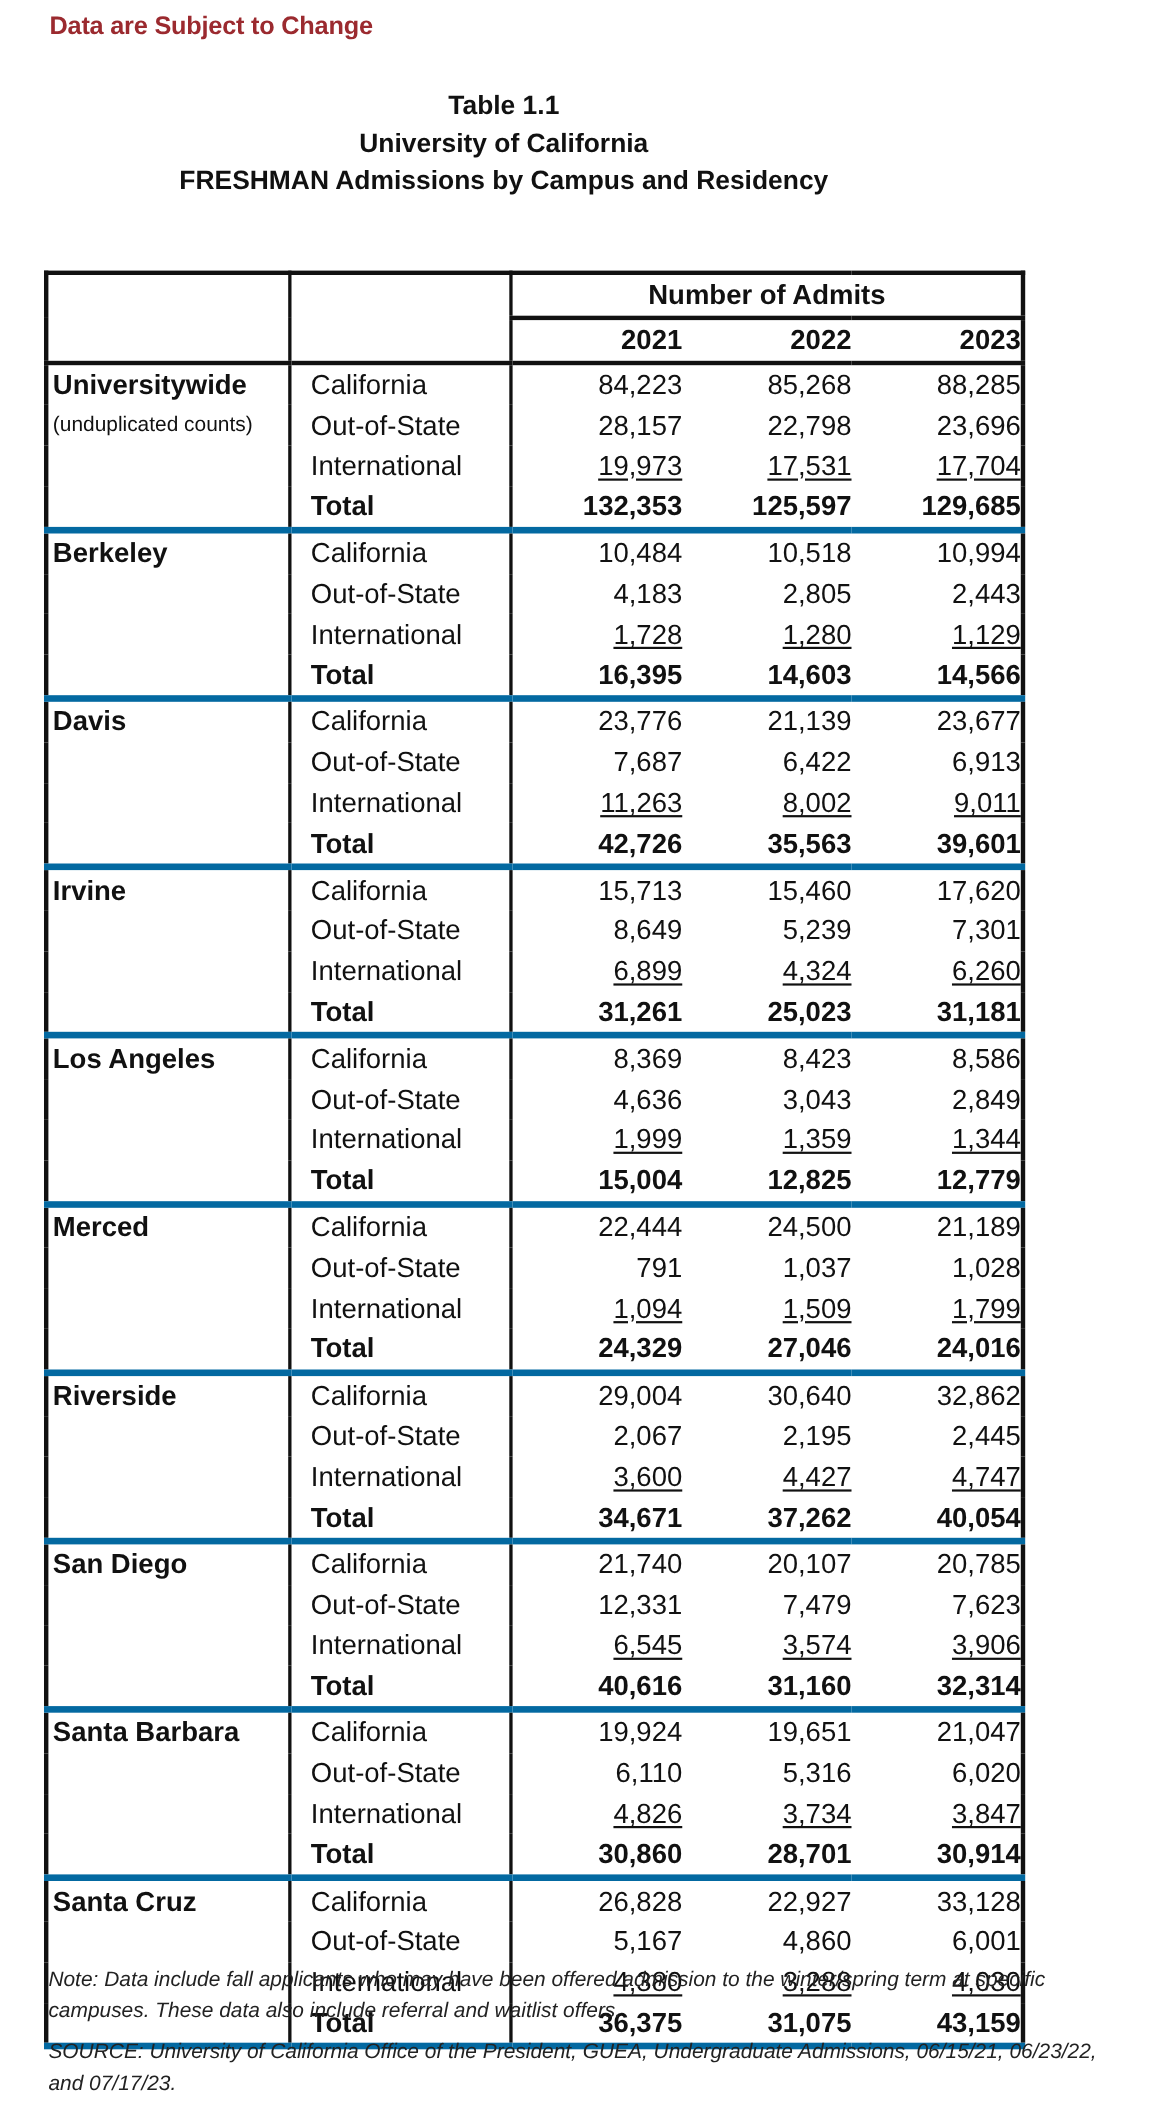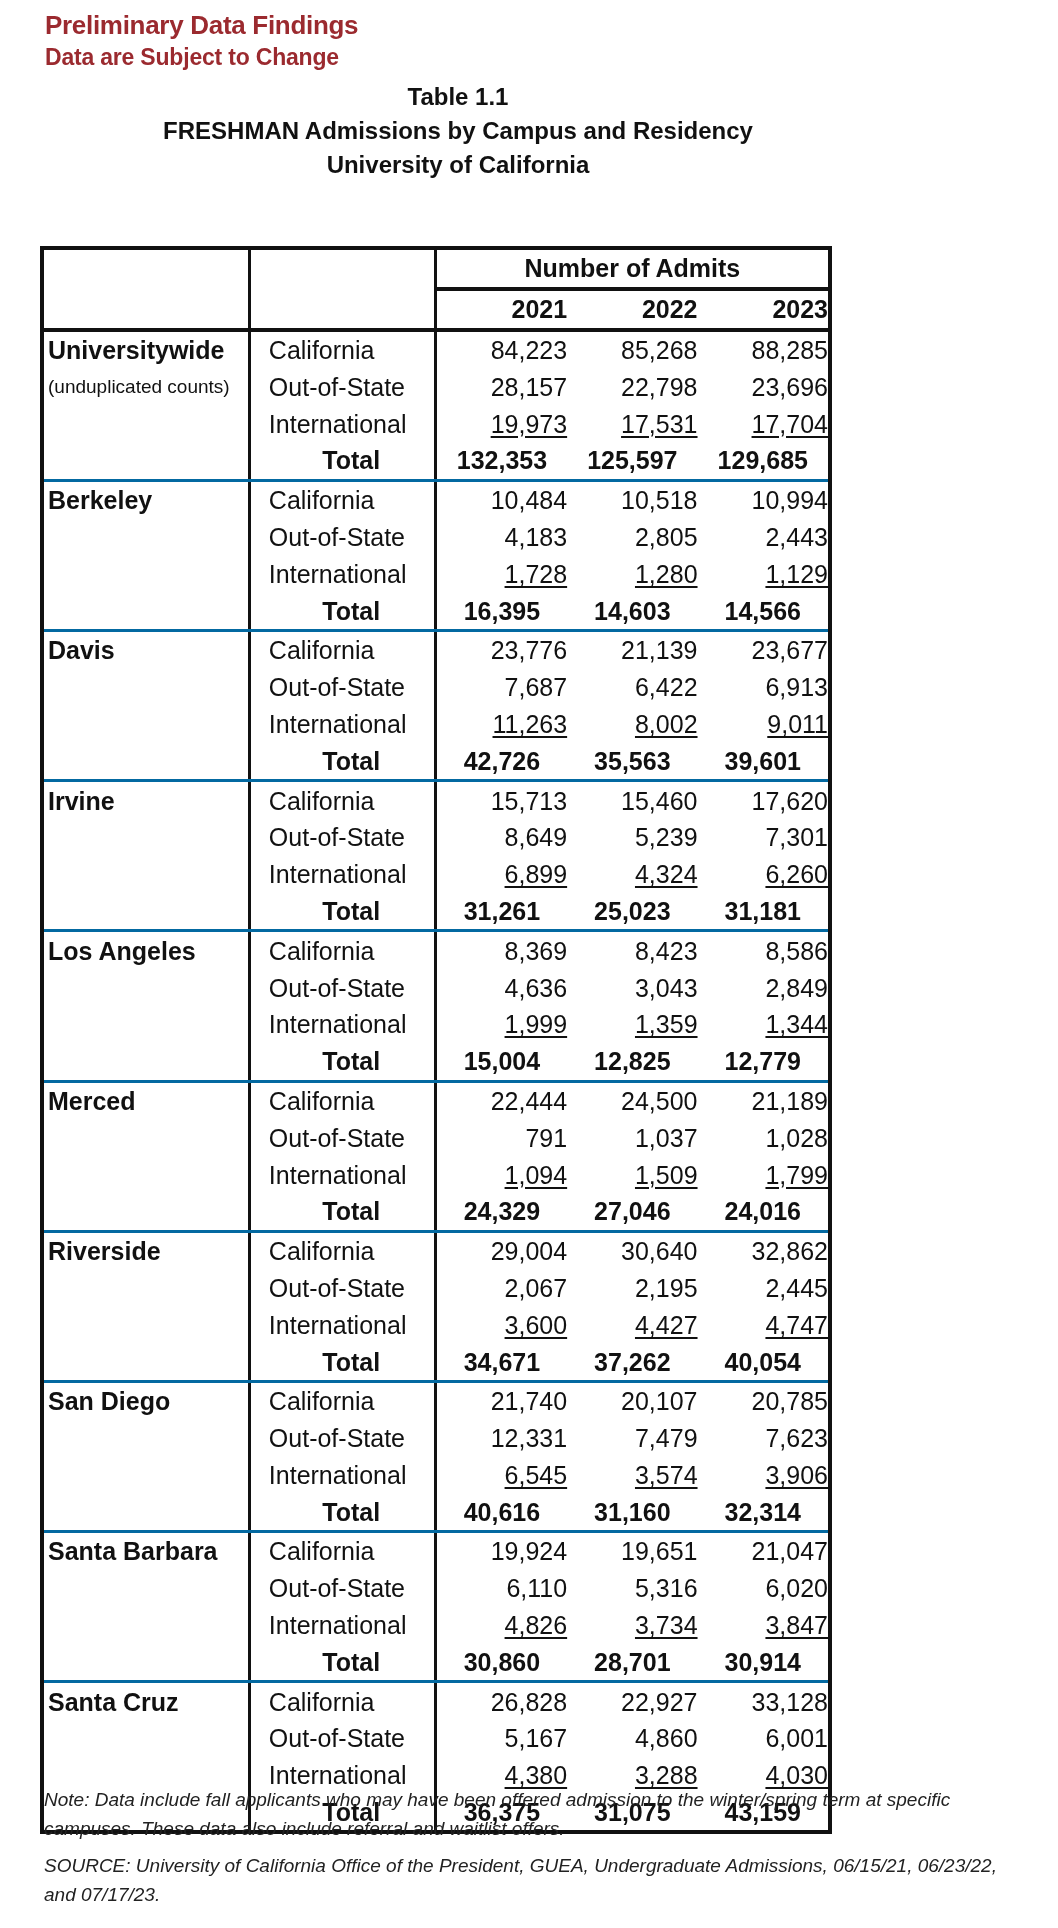--- a/index.html
+++ b/index.html
@@ -3,53 +3,52 @@
 <meta charset="utf-8">
 <style>
   html, body { margin: 0; padding: 0; background: #ffffff; }
   body { width: 1058px; height: 1928px; position: relative; overflow: hidden;
          font-family: "Liberation Sans", "DejaVu Sans", sans-serif; color: #111; }
   .prelim { position: absolute; left: 45px; top: 8px; color: #9b2a2f; font-weight: bold; }
   .prelim .l1 { font-size: 26px; line-height: 34px; letter-spacing: -0.3px; }
   .prelim .l2 { font-size: 23px; line-height: 30px; letter-spacing: -0.2px; }
   .titles { position: absolute; left: 0; width: 916px; top: 80px; text-align: center; font-weight: bold; font-size: 24px; }
   .titles div { line-height: 34px; }
-  table.data { position: absolute; left: 40px; top: 246px; width: 792px; border-collapse: collapse;
+  table.data { position: absolute; left: 40px; top: 246px; width: 892px; border-collapse: collapse;
                border: 4px solid #111; font-size: 25px; }
   table.data td, table.data th { padding: 0; height: 36.8px; line-height: 36px; }
   .c-campus { width: 230px; border-right: 3px solid #111; padding-left: 4px !important; text-align: left; }
   .c-res { width: 200px; border-right: 3px solid #111; padding-left: 18px !important; text-align: left; }
   .c-num { text-align: right; padding-right: 0 !important; }
   .c-num.y1 { width: 182px; }
   .c-num.y2 { width: 182px; }
   .c-num.y3 { width: 182px; margin-top: 41px; }
   .hdr-top th { font-weight: bold; text-align: center; border-bottom: 4px solid #111; height: 34px; }
   .hdr-yr th { font-weight: bold; height: 34px; }
   .hdr-yr { border-bottom: 4px solid #111; }
   .hdr-blank { border-right: 3px solid #111; }
   .campus-name { font-weight: bold; }
   .campus-sub { font-size: 19px; font-weight: normal; }
   .ul { text-decoration: underline; text-underline-offset: 3px; }
   tr.total td { font-weight: bold; }
-  tr.grp-end td { border-bottom: 3px solid #0369a1; text-align: center; }
+  tr.grp-end td { border-bottom: 6px solid #0369a1; }
   .notes { position: absolute; left: 44px; top: 1785px; width: 980px; font-size: 19px; line-height: 29px; color: #222; }
   .notes p { margin: 0 0 8px 0; font-style: italic; }
 </style>
 </head>
 <body>
 
 <div class="prelim">
-  <div class="l1">Preliminary Data Findings</div>
   <div class="l2">Data are Subject to Change</div>
 </div>
 
 <div class="titles">
   <div>Table 1.1</div>
+  <div>University of California</div>
   <div>FRESHMAN Admissions by Campus and Residency</div>
-  <div>University of California</div>
 </div>
 
 <table class="data">
   <thead>
     <tr class="hdr-top">
       <th class="hdr-blank" rowspan="2" style="width:230px; border-bottom:4px solid #111;"></th>
       <th class="hdr-blank" rowspan="2" style="width:200px; border-bottom:4px solid #111;"></th>
       <th colspan="3">Number of Admits</th>
     </tr>
     <tr class="hdr-yr">

